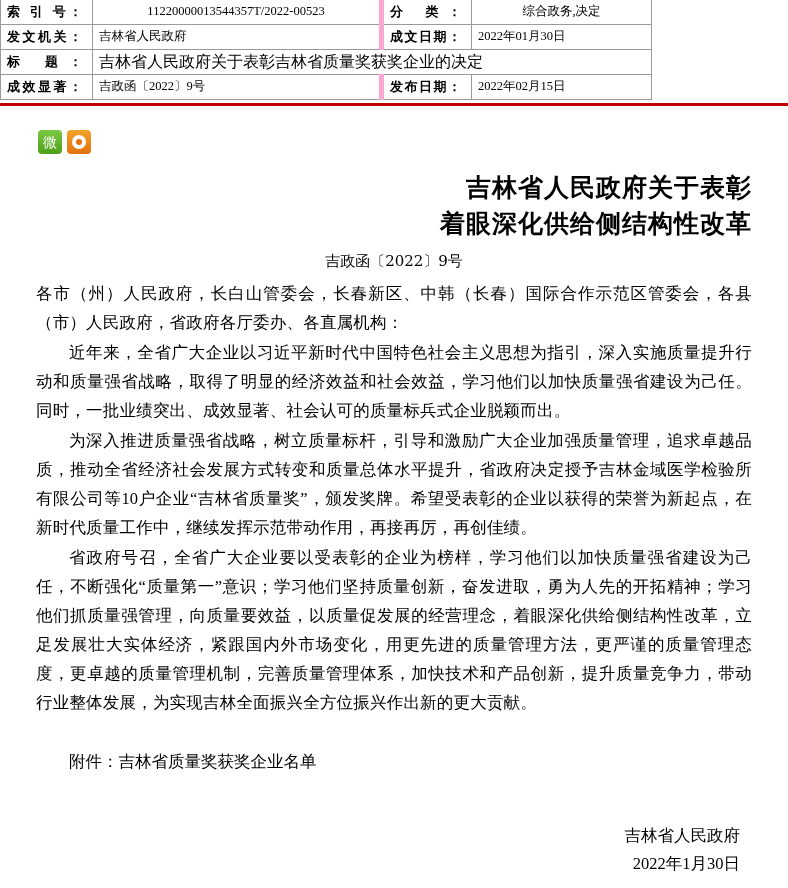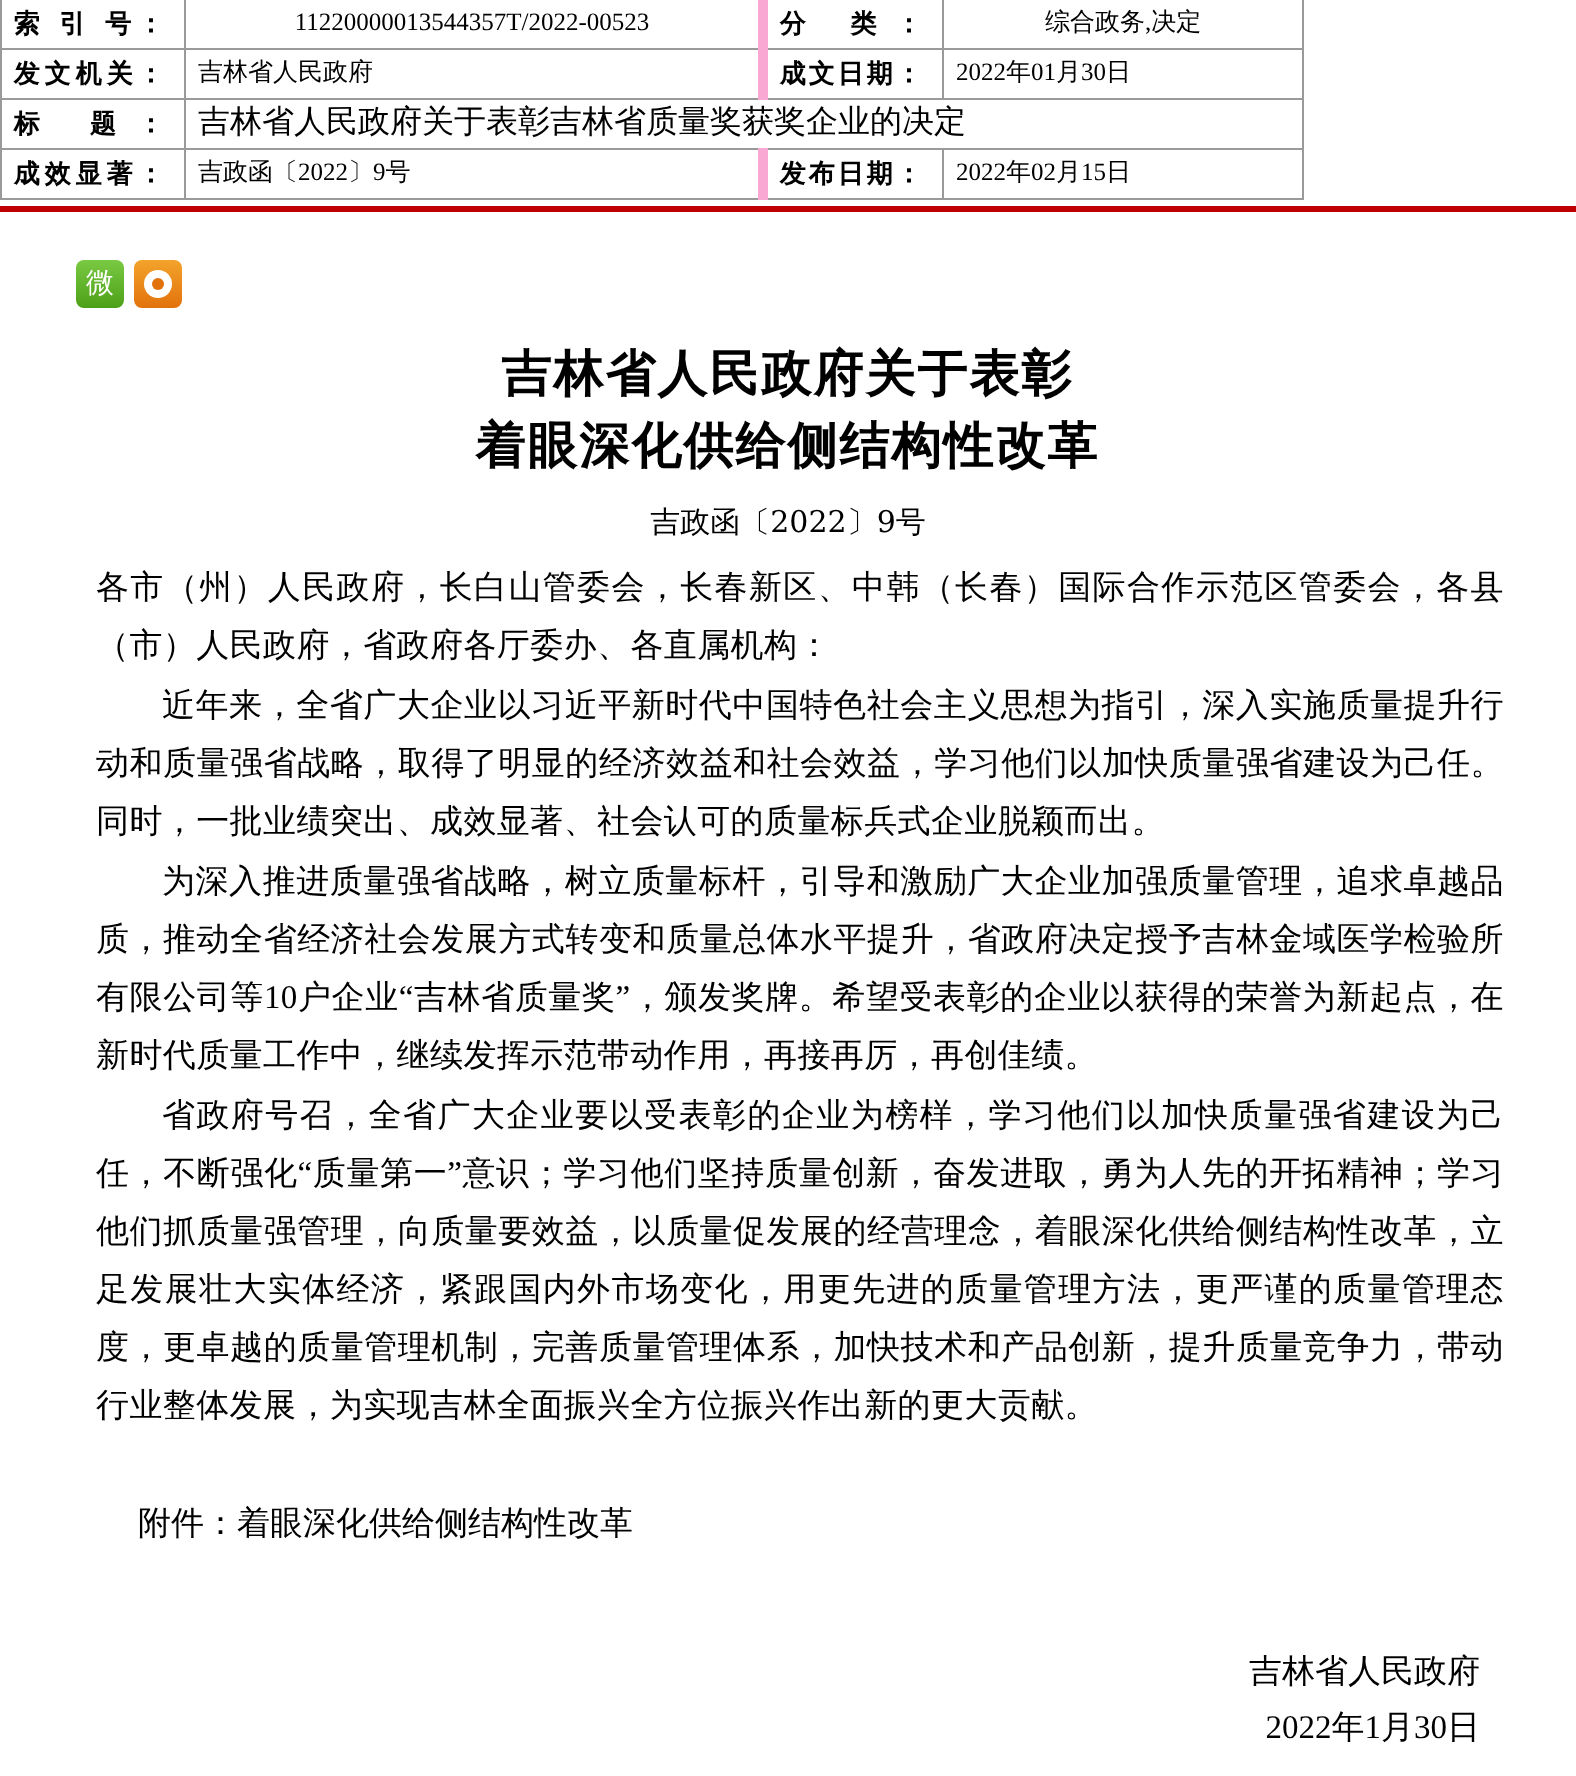--- a/index.html
+++ b/index.html
@@ -116,40 +116,40 @@
     content: "";
     position: absolute;
     left: 50%; top: 50%;
     transform: translate(-50%,-50%);
     width: 6px; height: 6px;
     border-radius: 50%;
     background: #e2720c;
   }
 
   .title {
-    text-align: center;
+    text-align: right;
     font-weight: bold;
     font-size: 25px;
     line-height: 36px;
     margin-top: 14px;
     letter-spacing: 1px;
     font-family: "Liberation Serif", "DejaVu Serif", serif;
   }
   .docnum {
     text-align: center;
     font-size: 15px;
     margin-top: 10px;
     margin-bottom: 8px;
     font-family: "DejaVu Serif", serif;
   }
 
   p.para {
     font-size: 16.5px;
     line-height: 29px;
-    margin: 0 0 1px 12px;
+    margin: 0 0 1px 0;
     text-align: justify;
     text-justify: inter-ideograph;
     letter-spacing: 0.2px;
   }
   p.indent { text-indent: 2em; }
 
   .attachment {
     font-size: 16.5px;
     line-height: 29px;
     margin-top: 30px;
@@ -212,20 +212,20 @@
     <div>着眼深化供给侧结构性改革</div>
   </div>
 
   <div class="docnum">吉政函〔2022〕9号</div>
 
   <p class="para">各市（州）人民政府，长白山管委会，长春新区、中韩（长春）国际合作示范区管委会，各县（市）人民政府，省政府各厅委办、各直属机构：</p>
   <p class="para indent">近年来，全省广大企业以习近平新时代中国特色社会主义思想为指引，深入实施质量提升行动和质量强省战略，取得了明显的经济效益和社会效益，学习他们以加快质量强省建设为己任。同时，一批业绩突出、成效显著、社会认可的质量标兵式企业脱颖而出。</p>
   <p class="para indent">为深入推进质量强省战略，树立质量标杆，引导和激励广大企业加强质量管理，追求卓越品质，推动全省经济社会发展方式转变和质量总体水平提升，省政府决定授予吉林金域医学检验所有限公司等10户企业“吉林省质量奖”，颁发奖牌。希望受表彰的企业以获得的荣誉为新起点，在新时代质量工作中，继续发挥示范带动作用，再接再厉，再创佳绩。</p>
   <p class="para indent">省政府号召，全省广大企业要以受表彰的企业为榜样，学习他们以加快质量强省建设为己任，不断强化“质量第一”意识；学习他们坚持质量创新，奋发进取，勇为人先的开拓精神；学习他们抓质量强管理，向质量要效益，以质量促发展的经营理念，着眼深化供给侧结构性改革，立足发展壮大实体经济，紧跟国内外市场变化，用更先进的质量管理方法，更严谨的质量管理态度，更卓越的质量管理机制，完善质量管理体系，加快技术和产品创新，提升质量竞争力，带动行业整体发展，为实现吉林全面振兴全方位振兴作出新的更大贡献。</p>
 
-  <div class="attachment">附件：着眼深化供给侧结构性改革</div>
+  <div class="attachment">附件：吉林省质量奖获奖企业名单</div>
 
   <div class="signature">
     <div>吉林省人民政府</div>
     <div>2022年1月30日</div>
   </div>
 
 </div>
 
 </body></html>

